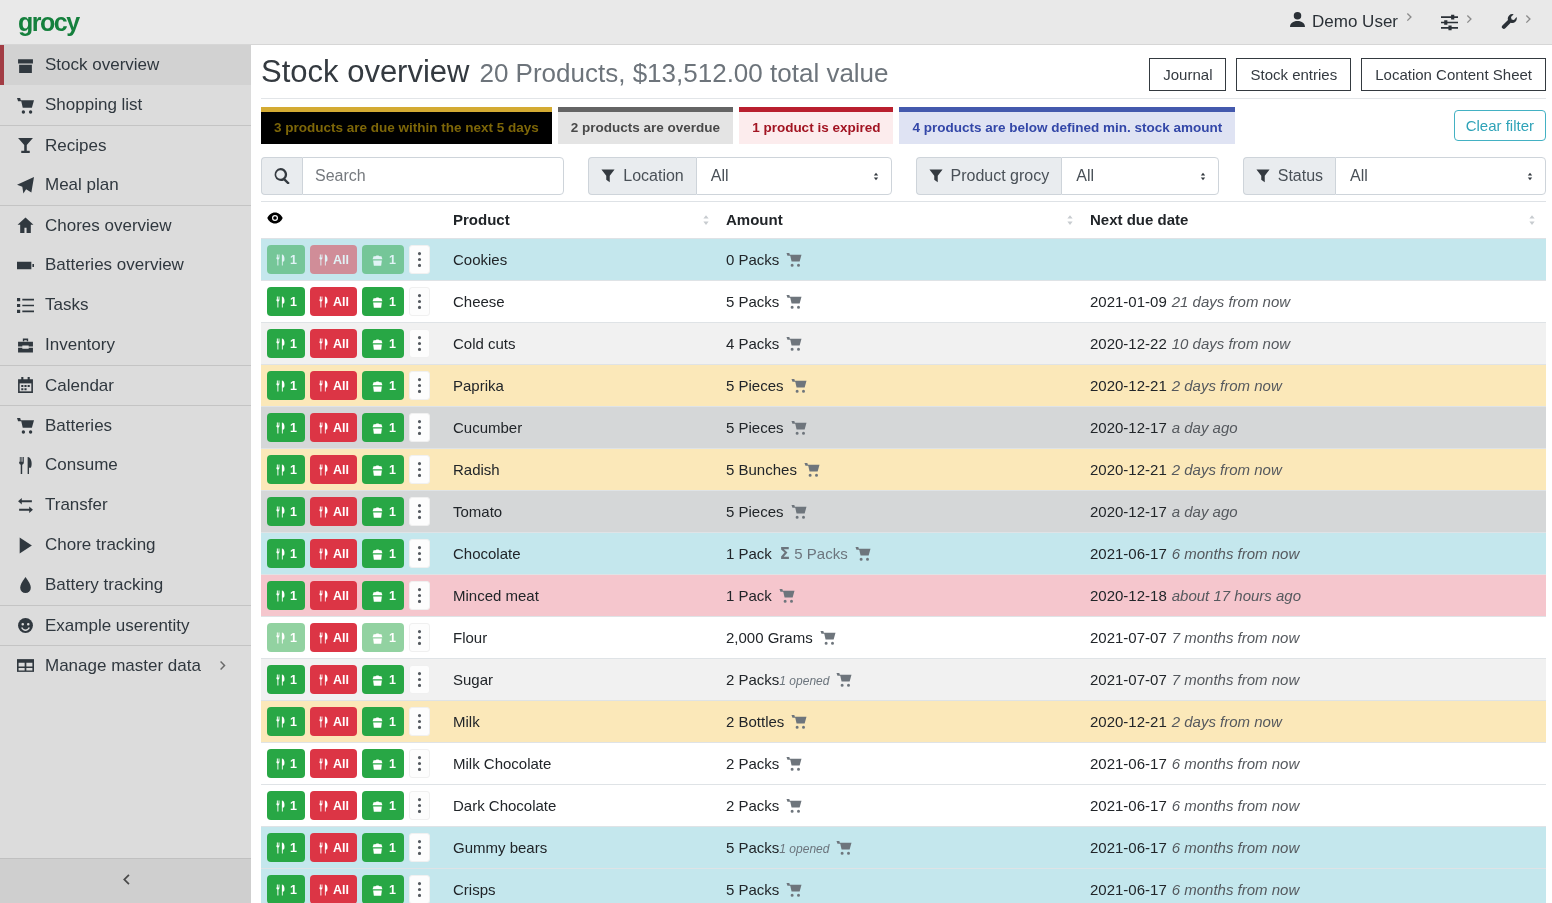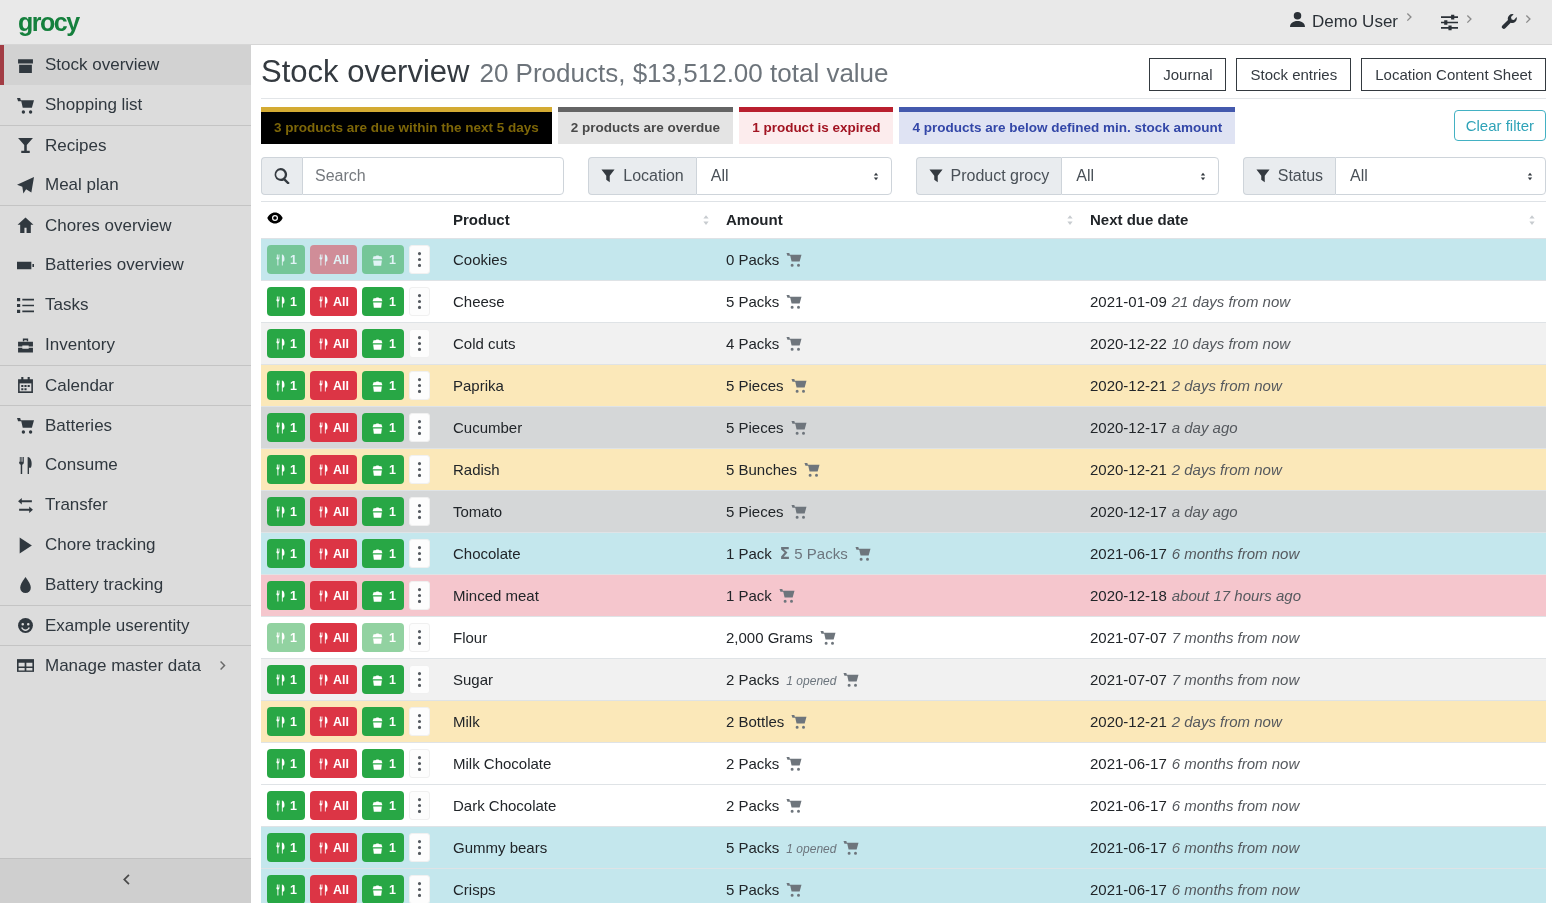--- a/index.html
+++ b/index.html
@@ -87,21 +87,21 @@
   .btn-row { border:none; border-radius:4px; color:#fff; font-size:12.5px; font-weight:700;
     height:29px; padding:0 8px; display:inline-flex; align-items:center; gap:4px; cursor:pointer; font-family:inherit; }
   .btn-row svg { fill:#fff; display:block; }
   .btn-green { background:#28a745; } .btn-red { background:#dc3545; }
   .btn-row.muted { opacity:.5; }
   .btn-dots { background:#fdfdfd; border:1px solid #f0f0f0; border-radius:3px; width:21px; height:29px;
     display:inline-flex; align-items:center; justify-content:center; cursor:pointer; }
   .btn-dots svg { fill:#555a60; display:block; }
   .amt-sum { color:#6c757d; margin-left:8px; }
   .amt-sum .sigma { font-weight:700; font-family:"DejaVu Sans",sans-serif; }
-  .amt-opened { color:#6c757d; font-style:italic; font-size:12px; margin-left:7px; }
+  .amt-opened { color:#6c757d; font-style:italic; font-size:12px; margin-left:0; }
   .cart-ic { margin-left:7px; vertical-align:-2px; display:inline-block; }
   .cart-ic svg { fill:#6e757c; display:block; }
   .date-rel { color:#55595e; font-style:italic; font-size:15px; margin-left:5px; }
 </style>
 </head>
 <body>
 
 <nav class="topbar">
   <div class="logo">grocy</div>
   <div class="topbar-right">

